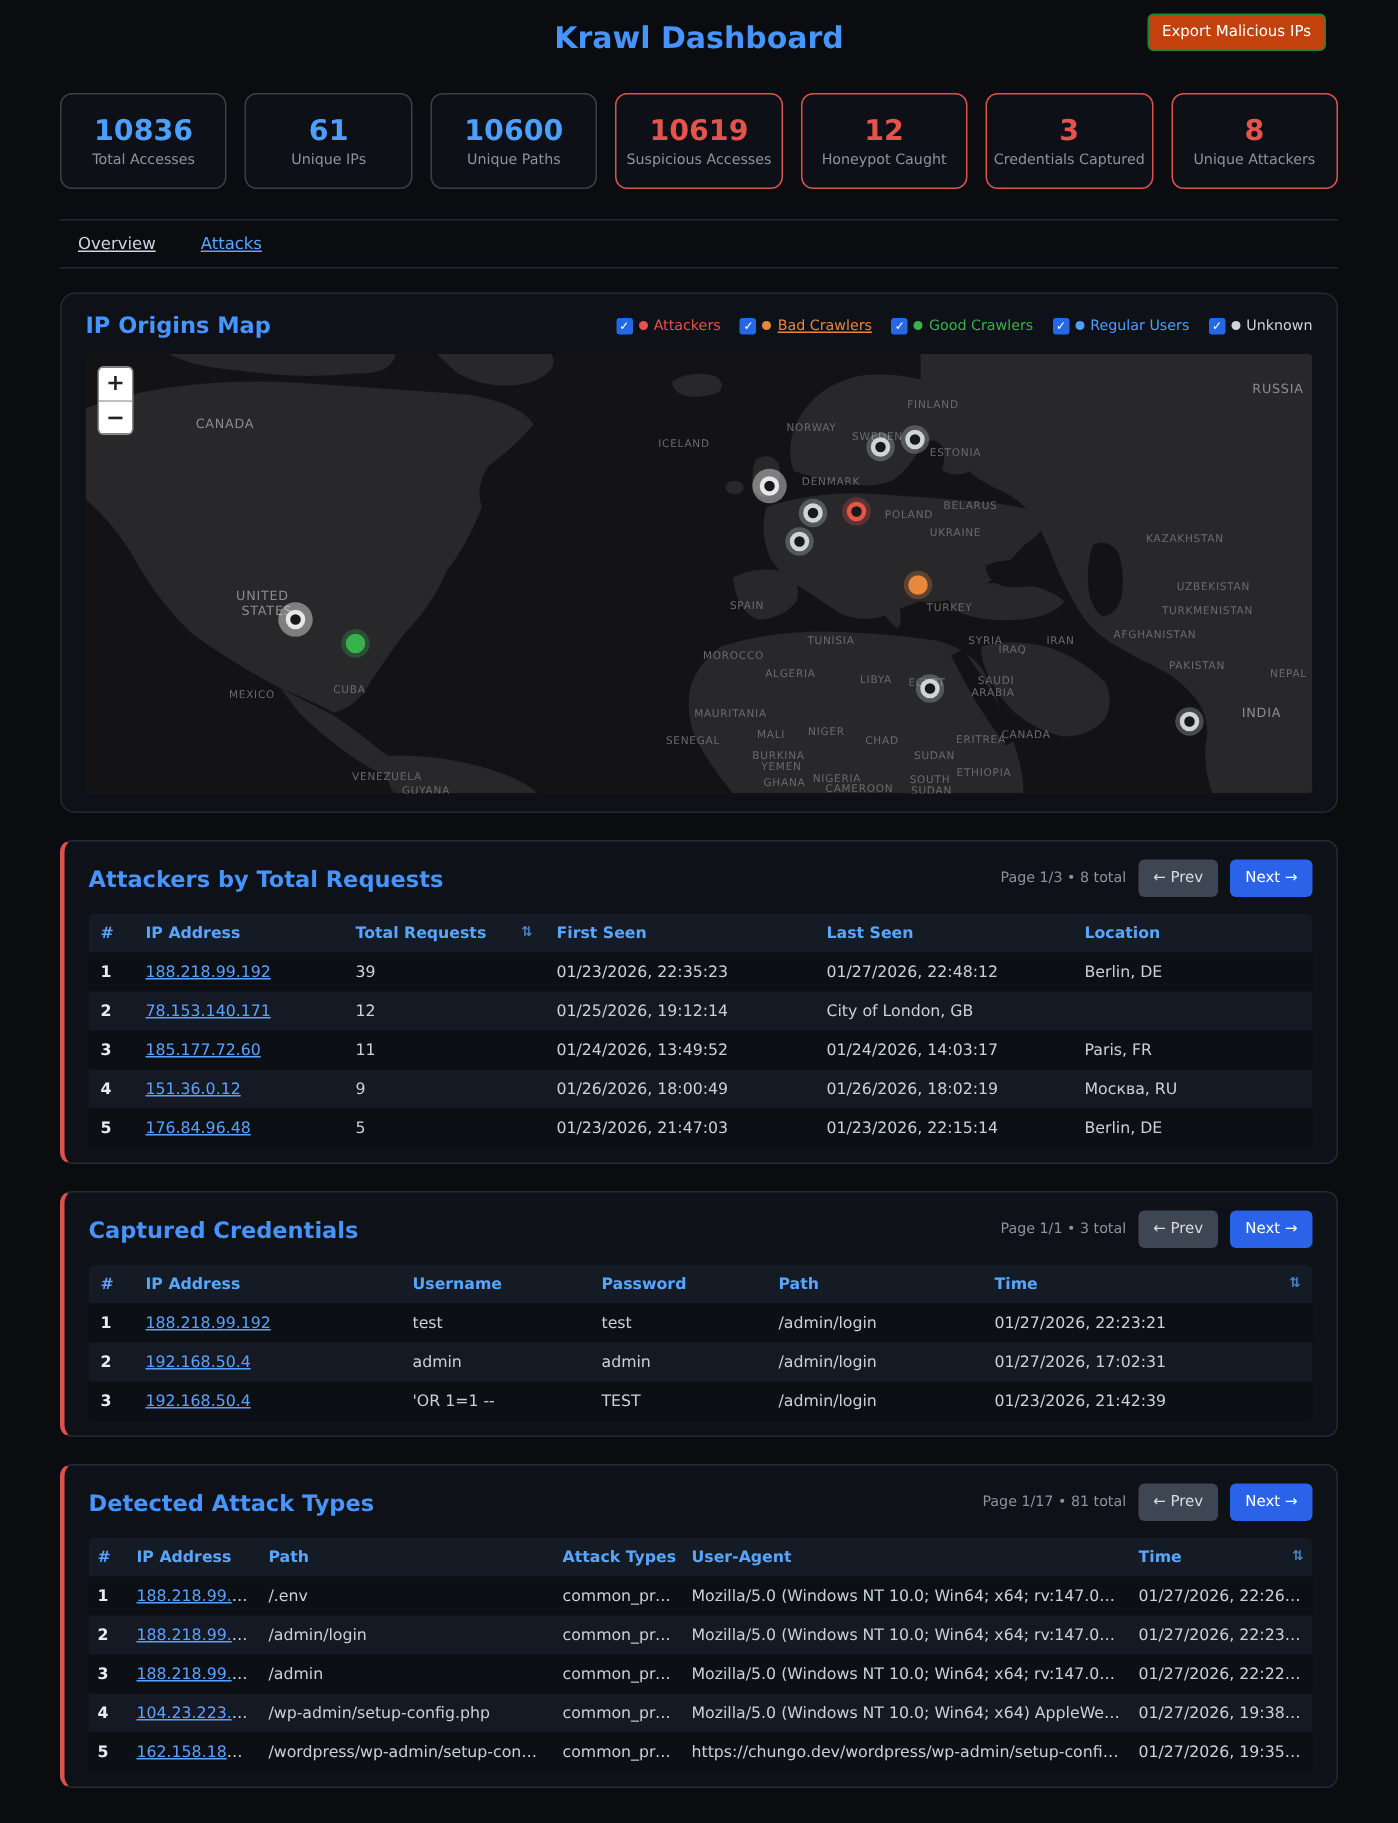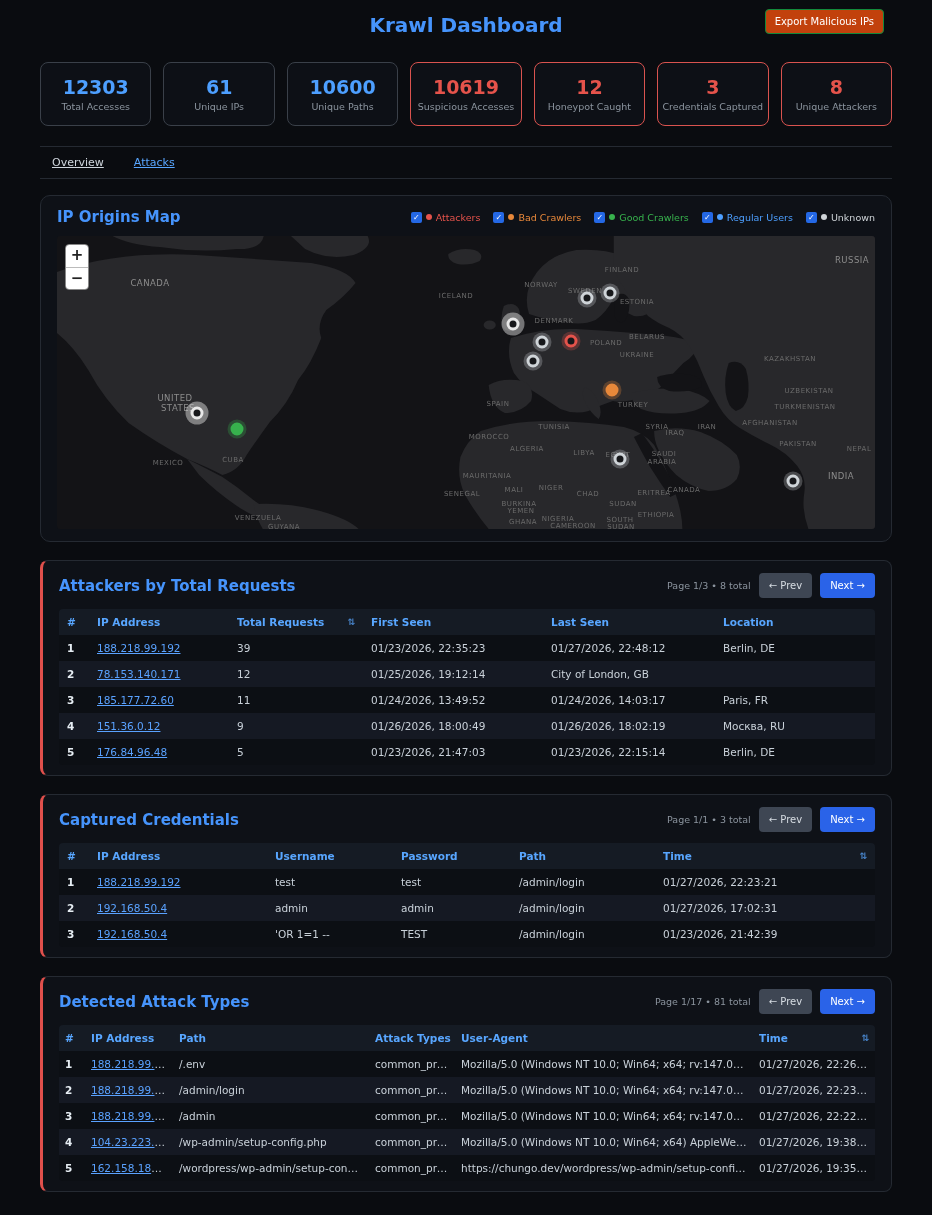--- a/index.html
+++ b/index.html
@@ -56,21 +56,21 @@
 </head>
 <body>
 
 <div class="header">
   <div class="page-title">Krawl Dashboard</div>
   <button class="export-btn">Export Malicious IPs</button>
 </div>
 
 <div class="stats">
     <div class="stat-card info">
-      <div class="stat-value">12303</div>
+      <div class="stat-value">10836</div>
       <div class="stat-label">Total Accesses</div>
     </div>
     <div class="stat-card info">
       <div class="stat-value">61</div>
       <div class="stat-label">Unique IPs</div>
     </div>
     <div class="stat-card info">
       <div class="stat-value">10600</div>
       <div class="stat-label">Unique Paths</div>
     </div>
@@ -102,21 +102,21 @@
     <div class="panel-title">IP Origins Map</div>
     <div class="legend">
         <span class="legend-item">
           <span class="cb">✓</span>
           <span class="dot" style="background: rgb(229, 83, 75);"></span>
           <span class="legend-label" style="color: rgb(229, 83, 75);">Attackers</span>
         </span>
         <span class="legend-item">
           <span class="cb">✓</span>
           <span class="dot" style="background: rgb(232, 136, 58);"></span>
-          <span class="legend-label" style="color: rgb(232, 136, 58);">Bad Crawlers</span>
+          <span class="legend-label" style="color: rgb(232, 136, 58); text-decoration: underline;">Bad Crawlers</span>
         </span>
         <span class="legend-item">
           <span class="cb">✓</span>
           <span class="dot" style="background: rgb(55, 178, 77);"></span>
           <span class="legend-label" style="color: rgb(55, 178, 77);">Good Crawlers</span>
         </span>
         <span class="legend-item">
           <span class="cb">✓</span>
           <span class="dot" style="background: rgb(77, 159, 255);"></span>
           <span class="legend-label" style="color: rgb(77, 159, 255);">Regular Users</span>

